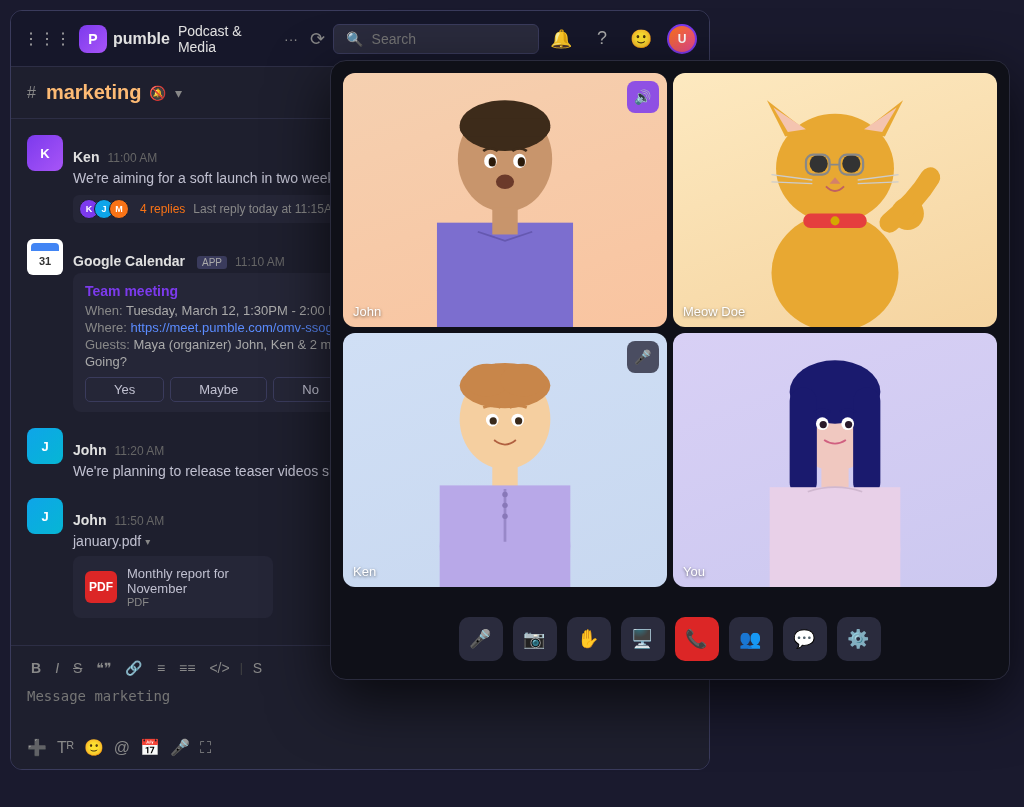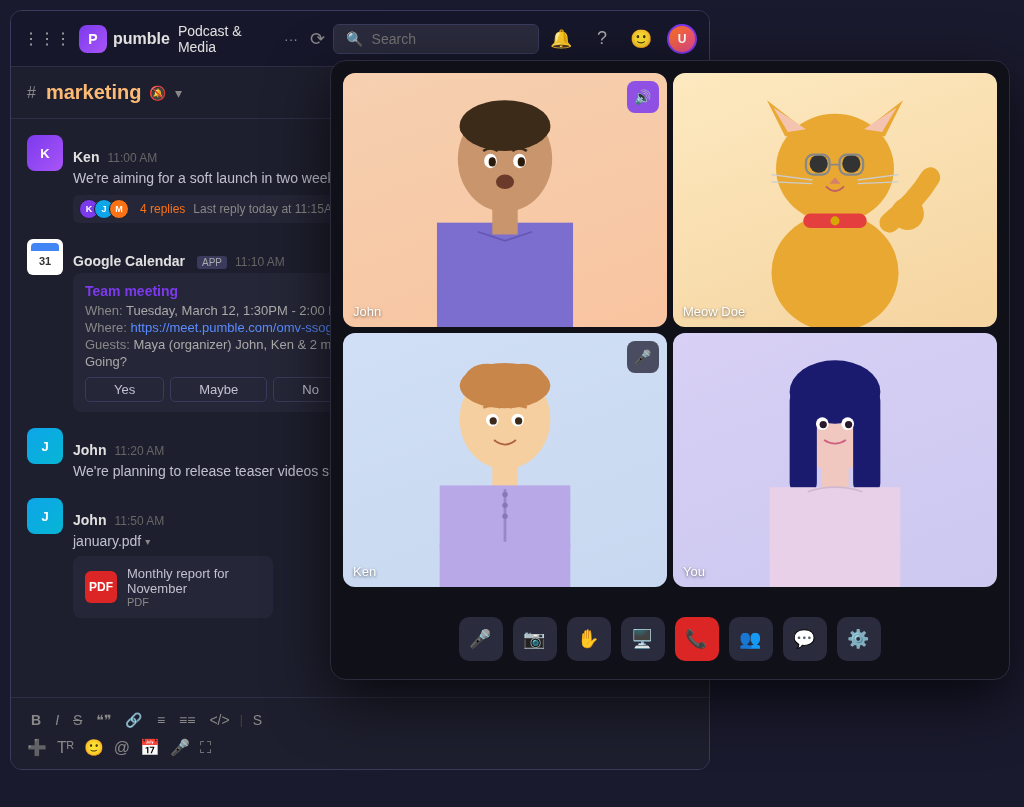--- a/index.html
+++ b/index.html
@@ -679,20 +679,21 @@
       <button class="fmt-btn"><em>I</em></button>
       <button class="fmt-btn"><s>S</s></button>
       <button class="fmt-btn">❝❞</button>
       <button class="fmt-btn">🔗</button>
       <button class="fmt-btn">≡</button>
       <button class="fmt-btn">≡≡</button>
       <button class="fmt-btn">&lt;/&gt;</button>
       <span class="divider-line">|</span>
       <button class="fmt-btn">S</button>
     </div>
+    <textarea class="message-input" placeholder="Message marketing" rows="2" style=""></textarea>
     <div class="input-bottom-icons">
       <span class="input-icon">➕</span>
       <span class="input-icon">Tᴿ</span>
       <span class="input-icon">🙂</span>
       <span class="input-icon">@</span>
       <span class="input-icon">📅</span>
       <span class="input-icon">🎤</span>
       <span class="input-icon">⛶</span>
     </div>
   </div>

